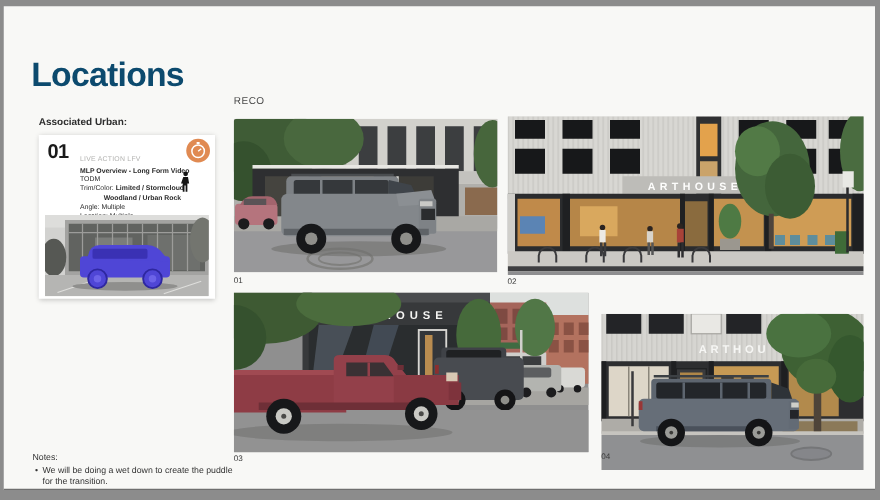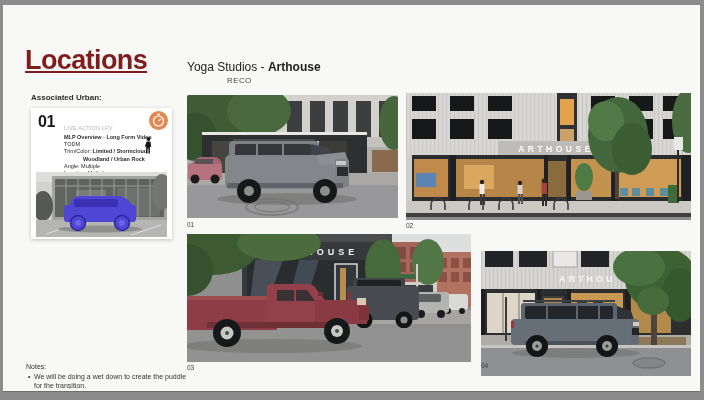--- a/index.html
+++ b/index.html
@@ -1,37 +1,37 @@
 <!DOCTYPE html>
 <html><head>
 <meta charset="utf-8">
 <style>
   html,body{margin:0;padding:0;}
   body{font-family:"Liberation Sans",sans-serif;background:#e5e5e5;}
   .window{position:relative;width:704px;height:400px;background:#8c8c8c;overflow:hidden;}
   .slide{position:absolute;left:3px;top:5px;width:697px;height:386px;background:#f8f8f6;border-bottom:1px solid #6f6f6f;}
 
-  .page-title{position:absolute;left:22px;top:40px;font-size:27px;font-weight:bold;letter-spacing:-0.6px;color:#7f1d1d;text-decoration:underline;}
+  .page-title{position:absolute;left:22px;top:40px;font-size:27px;font-weight:bold;letter-spacing:-0.6px;color:#0c4a6e;}
 
   .assoc-label{position:absolute;left:28px;top:88px;font-size:8px;font-weight:bold;color:#2e2e2e;}
 
   .video-card{position:absolute;left:28px;top:103px;width:141px;height:131px;background:#ffffff;box-shadow:0 1px 4px rgba(0,0,0,0.22);}
   .vc-number{position:absolute;left:7px;top:5px;font-size:16px;font-weight:bold;letter-spacing:-0.5px;color:#1a1a1a;}
   .vc-title{position:absolute;left:33px;top:7px;width:92px;font-size:7.6px;font-weight:bold;color:#1a1a1a;}
   .vc-subtitle{position:absolute;left:33px;top:17px;font-size:5.5px;color:#b3b3b1;letter-spacing:0.2px;}
   .vc-badge{position:absolute;left:118px;top:3px;width:19px;height:19px;border-radius:50%;background:#E08A52;}
   .vc-details{position:absolute;left:33px;top:26px;font-size:5.5px;line-height:7.2px;color:#2a2a2a;width:100px;}
   .vc-details .b{font-weight:bold;}
   .vc-indent{margin-left:19px;}
   .vc-person{position:absolute;left:113px;top:29px;width:9px;height:17px;}
   .vc-photo{position:absolute;left:5px;top:64px;width:131px;height:65px;}
 
   .section-head{position:absolute;left:184px;top:55px;font-size:12px;color:#222;}
   .section-head .emph{font-weight:bold;}
-  .section-sub{position:absolute;left:184px;top:71px;font-size:8px;letter-spacing:0.4px;color:#4a4a4a;margin-left:40px;}
+  .section-sub{position:absolute;left:184px;top:71px;font-size:8px;letter-spacing:0.4px;color:#4a4a4a;}
 
   .photo{position:absolute;overflow:hidden;}
   .photo svg{display:block;width:100%;height:100%;}
   #photo01{left:184px;top:90px;width:211px;height:123px;}
   #photo02{left:403px;top:88px;width:285px;height:127px;}
   #photo03{left:184px;top:229px;width:284px;height:128px;}
   #photo04{left:478px;top:246px;width:210px;height:125px;}
   .photo-label{position:absolute;font-size:6.5px;color:#3c3c3c;}
   #label01{left:184px;top:216px;}
   #label02{left:403px;top:217px;}
@@ -109,23 +109,20 @@
             <rect x="38" y="27" width="44" height="8" rx="1.5" fill="#3a31b4"></rect>
             <circle cx="42" cy="51" r="7.5" fill="#4F46D6" stroke="#2e27a0" stroke-width="1.5"></circle>
             <circle cx="42" cy="51" r="3" fill="#6c63e8"></circle>
             <circle cx="86" cy="51" r="7.5" fill="#4F46D6" stroke="#2e27a0" stroke-width="1.5"></circle>
             <circle cx="86" cy="51" r="3" fill="#6c63e8"></circle>
           </g>
         </svg>
       </div>
     </div>
 
-    <div class="section-head">
-      <span>Yoga Studios - </span><span class="emph">Arthouse</span>
-    </div>
     <div class="section-sub">RECO</div>
 
     <div class="photo" id="photo01">
       <svg viewBox="0 0 211 123" preserveAspectRatio="none">
         <rect width="211" height="123" fill="#98989a"></rect>
         <rect x="0" y="0" width="211" height="88" fill="#b0afab"></rect>
         <rect x="90" y="0" width="121" height="52" fill="#d2d1cc"></rect>
         <g fill="#3c3e40">
           <rect x="100" y="6" width="15" height="36"></rect>
             <rect x="123" y="6" width="15" height="36"></rect>

